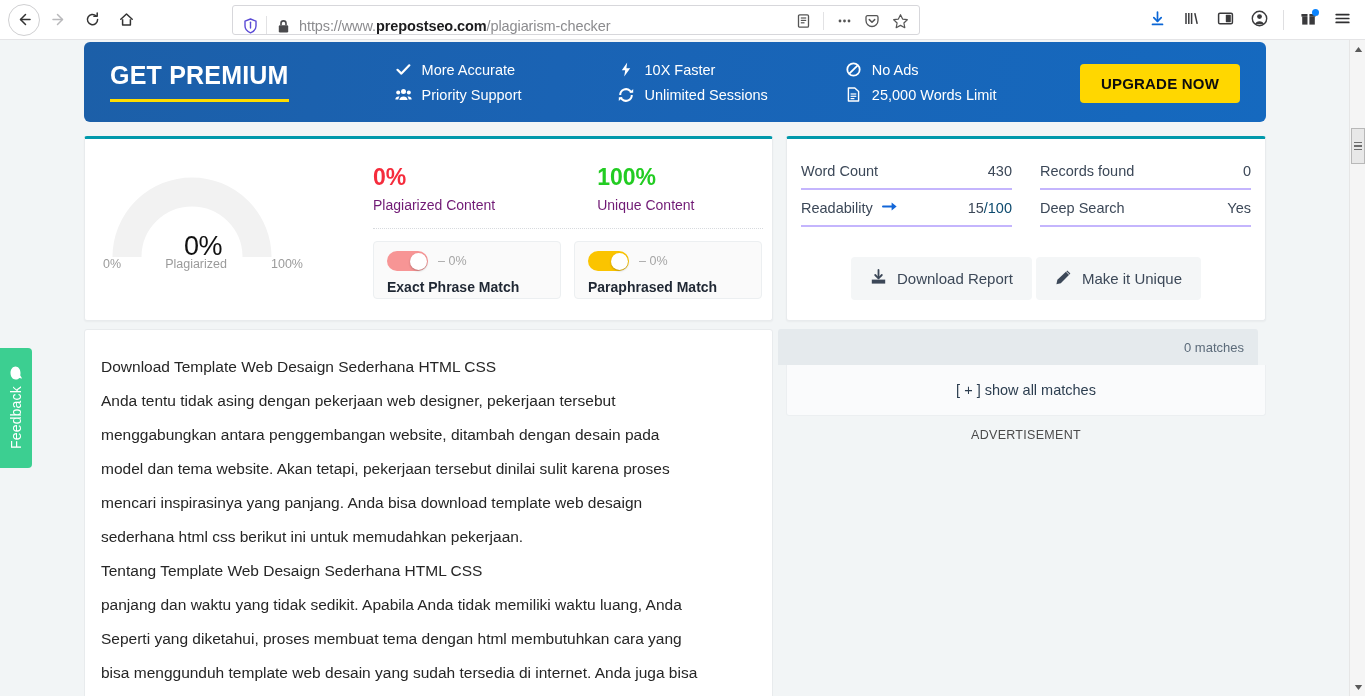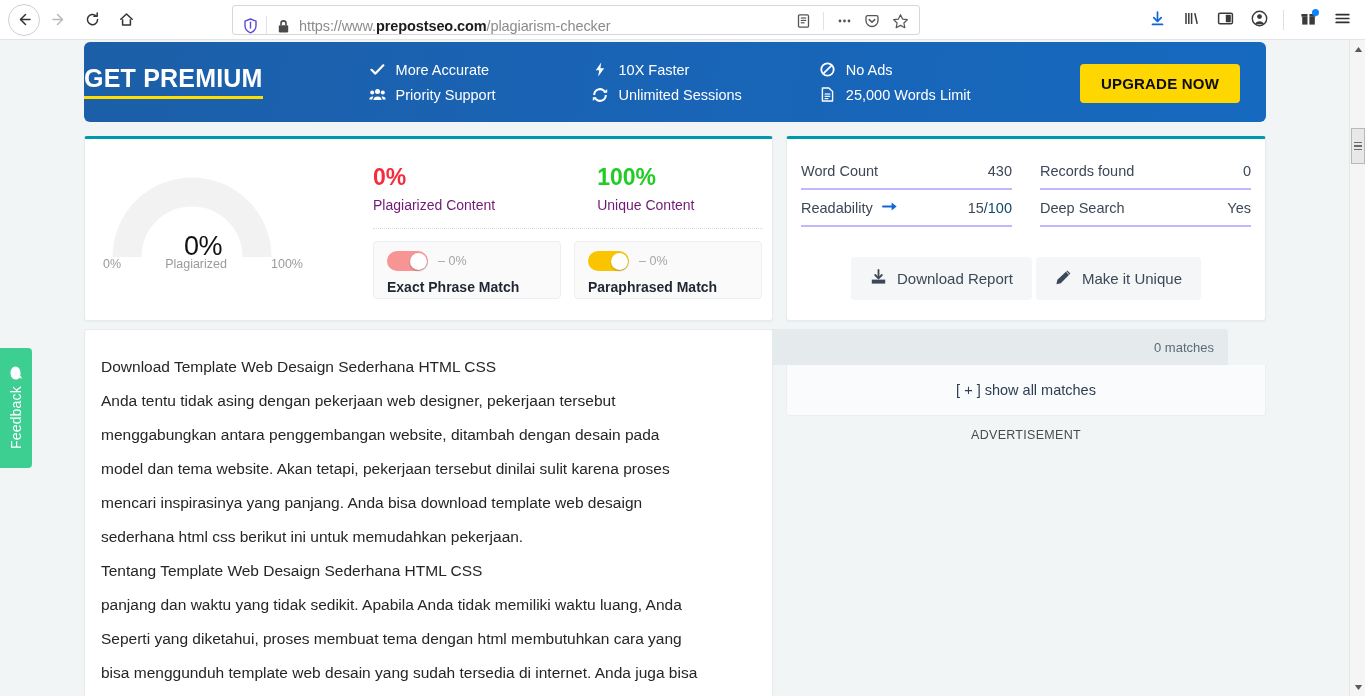--- a/index.html
+++ b/index.html
@@ -114,26 +114,27 @@
 
   
   .premium {
     position: absolute; left: 84px; top: 2px;
     width: 1182px; height: 80px;
     background: linear-gradient(100deg, #1c5fa8 0%, #1a63b4 40%, #1569bf 100%);
     border-radius: 6px;
     display: flex; align-items: center;
   }
   .premium-title {
+    margin-left: 26px;
     color: #ffffff;
     font-size: 25px;
     font-weight: 700;
     letter-spacing: 0.2px;
     border-bottom: 3px solid #ffdd00;
-    padding-bottom: 4px;
+    padding-bottom: 10px;
     line-height: 1.05;
   }
   .feat-col {
     display: flex; flex-direction: column;
     gap: 9px;
     color: #ffffff;
     font-size: 14.5px;
   }
   .feat-col.c1 { margin-left: 106px; }
   .feat-col.c2 { margin-left: 96px; }
@@ -253,21 +254,21 @@
     font-family: "Liberation Sans", sans-serif;
     font-size: 15px;
     color: #3c4858;
     padding: 12px 19px;
     display: flex; align-items: center; gap: 10px;
     cursor: pointer;
   }
 
   
   .matches-head {
-    position: absolute; left: 748px; top: 289px;
+    position: absolute; left: 778px; top: 289px;
     width: 480px; height: 36px;
     background: #e5eaed;
     border-radius: 3px 3px 0 0;
     display: flex; align-items: center; justify-content: flex-end;
     padding-right: 14px;
     font-size: 13px;
     color: #5c6b7a;
   }
   .matches-body {
     position: absolute; left: 786px; top: 325px;

